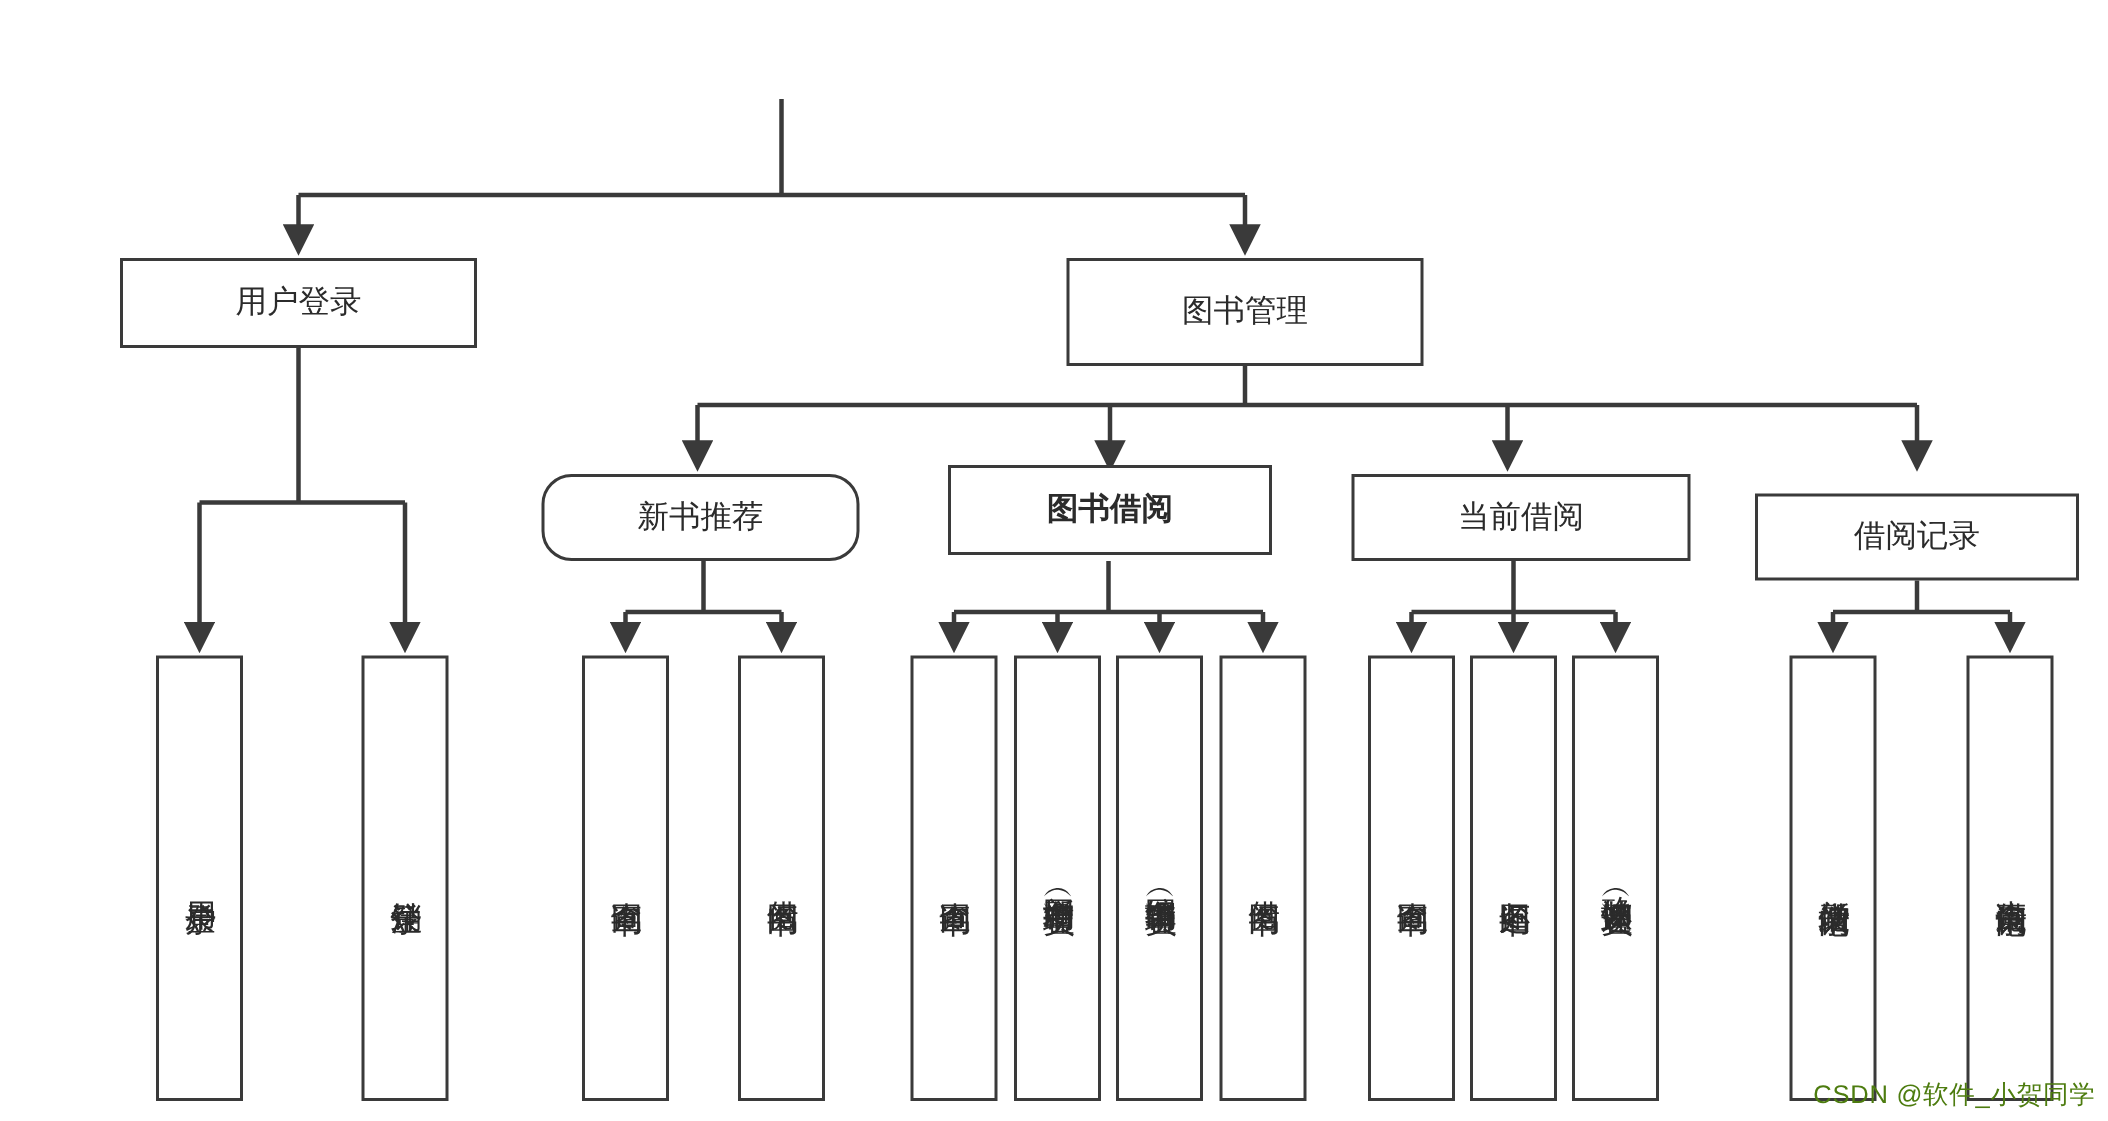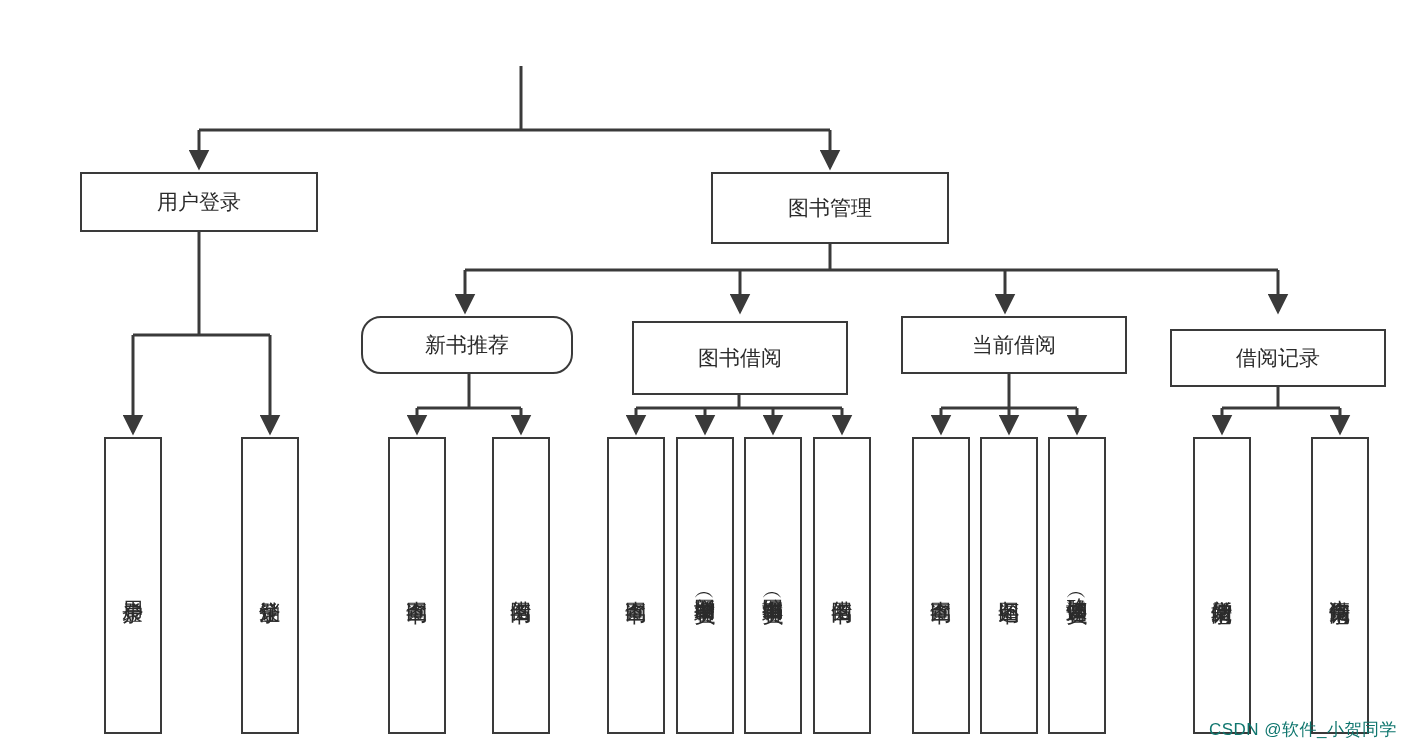--- a/index.html
+++ b/index.html
@@ -59,21 +59,21 @@
     writing-mode: vertical-rl;
     text-orientation: upright;
     display: block;
     white-space: nowrap;
   }
   #watermark {
     position: absolute;
     right: 8px;
     bottom: 6px;
     font-size: 17px;
-    color: #0f766e;
+    color: #4d7c0f;
     letter-spacing: 0.5px;
     white-space: nowrap;
   }
 </style>
 </head>
 <body>
 
 <div id="canvas">
 
   <svg id="edges" viewBox="0 0 1405 747">
@@ -126,21 +126,21 @@
       <path d="M 1222 408 L 1222 432" marker-end="url(#arrow)"></path>
       <path d="M 1340 408 L 1340 432" marker-end="url(#arrow)"></path>
     </g>
   </svg>
 
 
   <div class="node lvl2" style="left:80px; top:172px; width:238px; height:60px;">用户登录</div>
   <div class="node lvl2" style="left:711px; top:172px; width:238px; height:72px;">图书管理</div>
 
   <div class="node lvl3" style="left:361px; top:316px; width:212px; height:58px;border-radius:20px;">新书推荐</div>
-  <div class="node lvl3" style="left:632px; top:321px; width:216px; height:74px;">图书借阅</div>
+  <div class="node lvl3" style="left:632px; top:310px; width:216px; height:60px;font-weight:bold;">图书借阅</div>
   <div class="node lvl3" style="left:901px; top:316px; width:226px; height:58px;">当前借阅</div>
   <div class="node lvl3" style="left:1170px; top:329px; width:216px; height:58px;">借阅记录</div>
 
   <div class="node leaf" style="left:104px; top:437px; width:58px; height:297px;">
     <span>用户登录</span>
   </div>
   <div class="node leaf" style="left:241px; top:437px; width:58px; height:297px;">
     <span>注销登录</span>
   </div>
 

